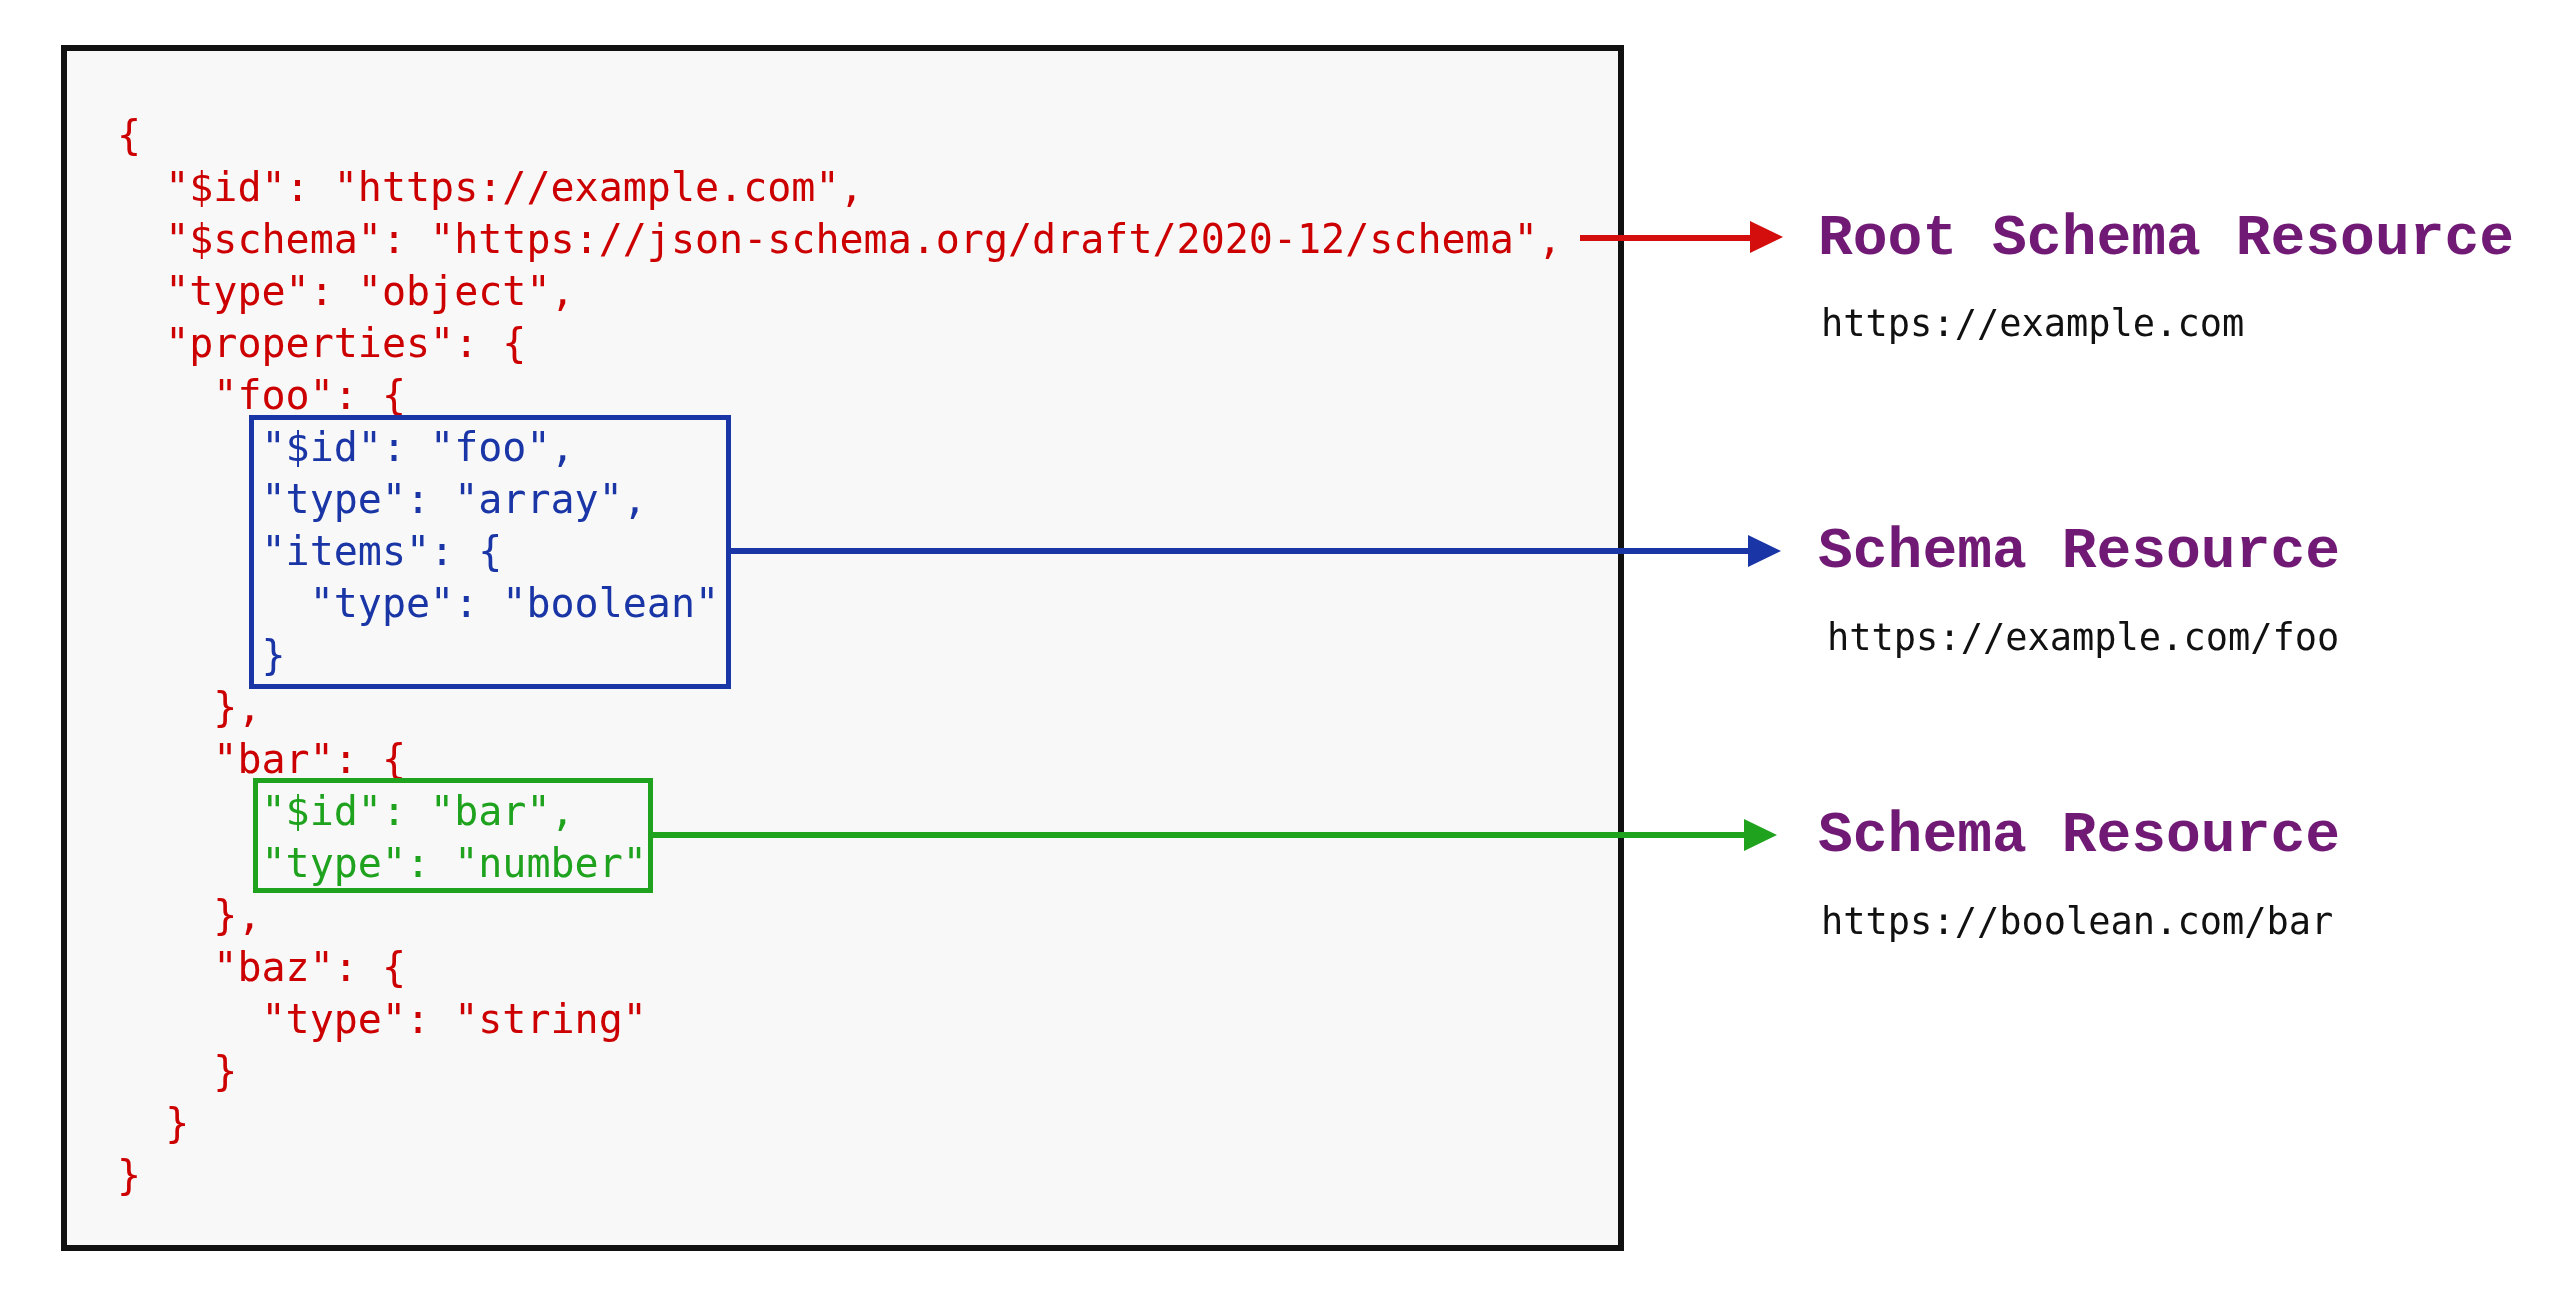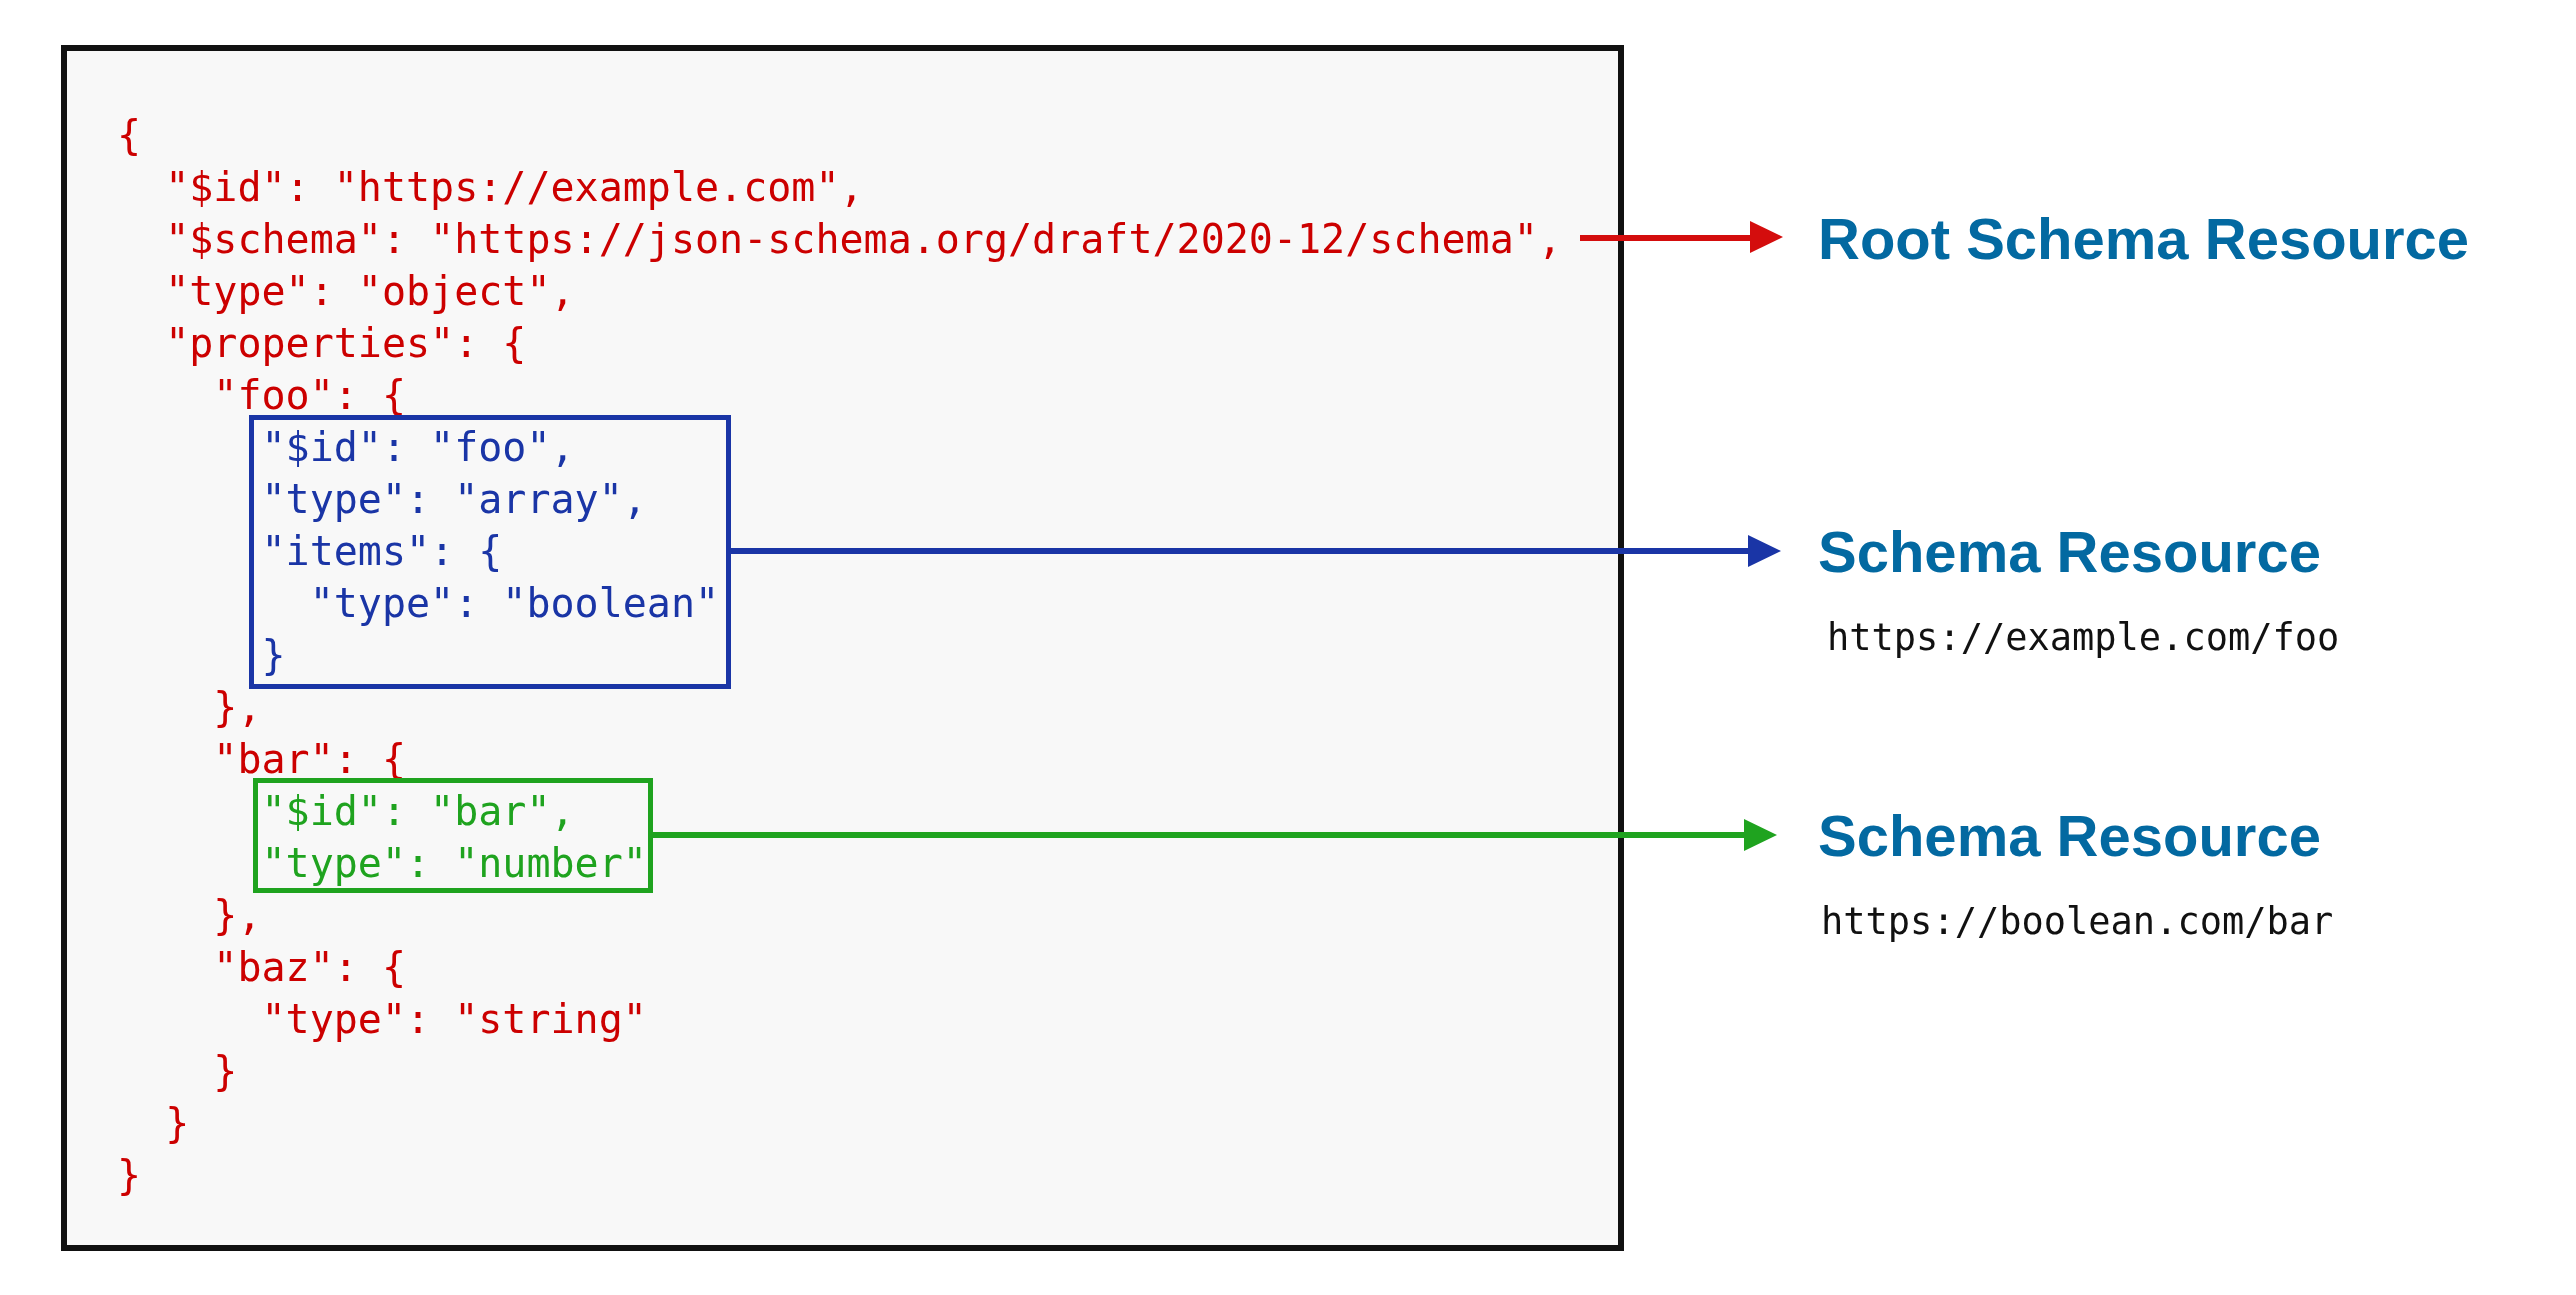--- a/index.html
+++ b/index.html
@@ -75,24 +75,24 @@
   .arrow-red  .arrow-head { border-left: 33px solid #d40d0d; left: 1750px; top: 221px; }
   .arrow-blue .arrow-line { background: #1a35a6; left: 730px; top: 548px; width: 1018px; }
   .arrow-blue .arrow-head { border-left: 33px solid #1a35a6; left: 1748px; top: 535px; }
   .arrow-green .arrow-line { background: #1fa31f; left: 649px; top: 832px; width: 1095px; }
   .arrow-green .arrow-head { border-left: 33px solid #1fa31f; left: 1744px; top: 819px; }
   
   .label-title {
     position: absolute;
     left: 1818px;
     transform: translateY(-50%);
-    font-family: Liberation Sans, sans-serif;
+    font-family: Liberation Mono, monospace;
     font-weight: bold;
     font-size: 58px;
-    color: #0369a1;
+    color: #701a75;
     white-space: nowrap;
     z-index: 5;
   }
   .label-uri {
     position: absolute;
     left: 1821px;
     transform: translateY(-50%);
     font-family: "DejaVu Sans Mono", monospace;
     font-size: 37px;
     color: #111111;
@@ -125,20 +125,21 @@
   <div class="arrow-blue">
     <div class="arrow-line"></div>
     <div class="arrow-head"></div>
   </div>
   <div class="arrow-green">
     <div class="arrow-line"></div>
     <div class="arrow-head"></div>
   </div>
 
   <div class="label-title t1">Root Schema Resource</div>
+  <div class="label-uri u1">https://example.com</div>
 
   <div class="label-title t2">Schema Resource</div>
   <div class="label-uri u2">https://example.com/foo</div>
 
   <div class="label-title t3">Schema Resource</div>
   <div class="label-uri u3">https://boolean.com/bar</div>
 
 </div>
 
 

